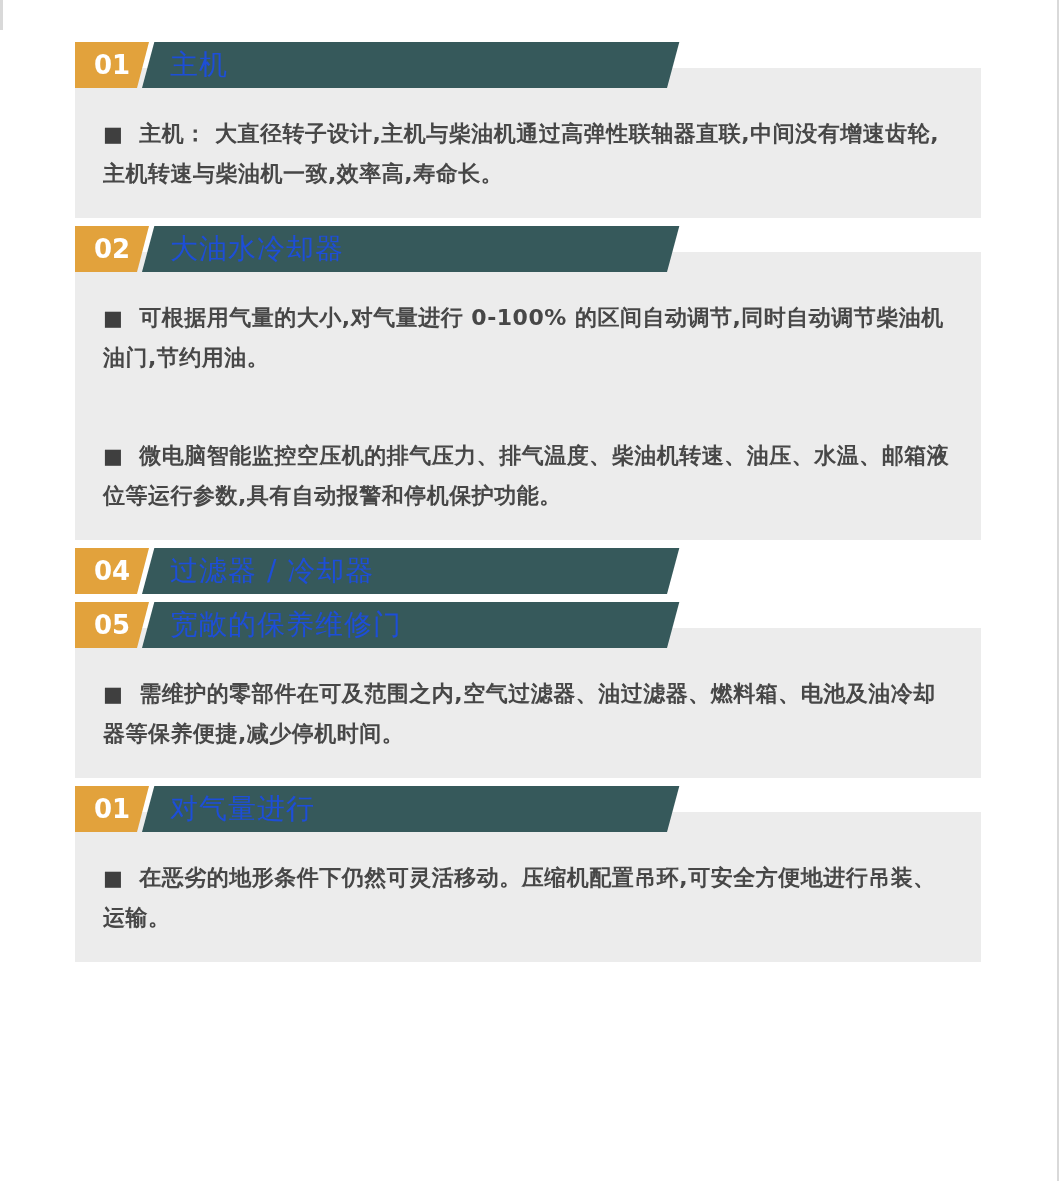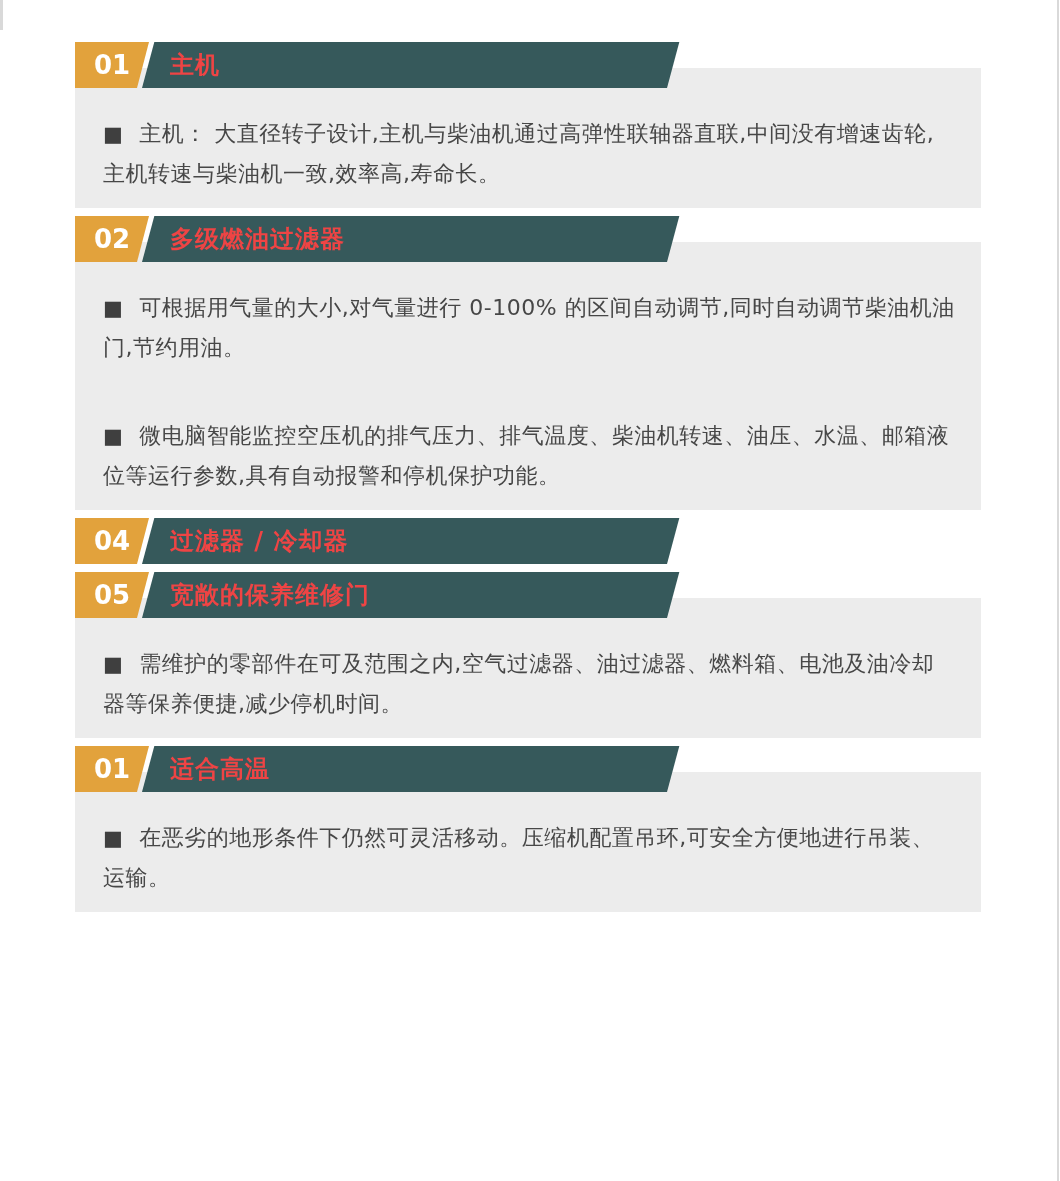--- a/index.html
+++ b/index.html
@@ -65,33 +65,34 @@
     font-weight:bold;
     line-height:46px;
     text-align:center;
   }
   .title{
     position:absolute;
     left:95px;
     top:0;
     height:46px;
     line-height:46px;
-    color:#ef4444;
-    font-size:24px;
-    font-weight:700;
+    color:#1d4ed8;
+    font-size:28px;
+    font-weight:400;
     letter-spacing:1px;
     white-space:nowrap;
   }
   .box{
     position:relative;
     z-index:1;
     margin-top:-20px;
     background:var(--box-gray);
-    padding:46px 26px 14px 28px;
+    padding:46px 26px 24px 28px;
     min-height:140px;
+    font-weight:bold;
   }
   .body-text{
     font-size:22px;
     line-height:40px;
     color:var(--text);
     letter-spacing:0.5px;
   }
   .bullet{
     color:#3f3f3f;
     font-size:21px;
@@ -115,21 +116,21 @@
       </div>
       <div class="box">
         <p class="body-text"><span class="bullet">■</span><span>主机： 大直径转子设计,主机与柴油机通过高弹性联轴器直联,中间没有增速齿轮,主机转速与柴油机一致,效率高,寿命长。</span></p>
       </div>
     </section>
 
     <section class="feature">
       <div class="banner">
         <div class="ribbon"></div>
         <div class="badge">02</div>
-        <span class="title">多级燃油过滤器</span>
+        <span class="title">大油水冷却器</span>
       </div>
       <div class="box">
         <p class="body-text"><span class="bullet">■</span><span>可根据用气量的大小,对气量进行 0-100% 的区间自动调节,同时自动调节柴油机油门,节约用油。</span></p>
       </div>
     </section>
 
     <section class="feature">
       <div class="box">
         <p class="body-text"><span class="bullet">■</span><span>微电脑智能监控空压机的排气压力、排气温度、柴油机转速、油压、水温、邮箱液位等运行参数,具有自动报警和停机保护功能。</span></p>
       </div>
@@ -151,21 +152,21 @@
       </div>
       <div class="box">
         <p class="body-text"><span class="bullet">■</span><span>需维护的零部件在可及范围之内,空气过滤器、油过滤器、燃料箱、电池及油冷却器等保养便捷,减少停机时间。</span></p>
       </div>
     </section>
 
     <section class="feature">
       <div class="banner">
         <div class="ribbon"></div>
         <div class="badge">01</div>
-        <span class="title">适合高温</span>
+        <span class="title">对气量进行</span>
       </div>
       <div class="box">
         <p class="body-text"><span class="bullet">■</span><span>在恶劣的地形条件下仍然可灵活移动。压缩机配置吊环,可安全方便地进行吊装、运输。</span></p>
       </div>
     </section>
 
   </div>
 </div>
 
 </body></html>

